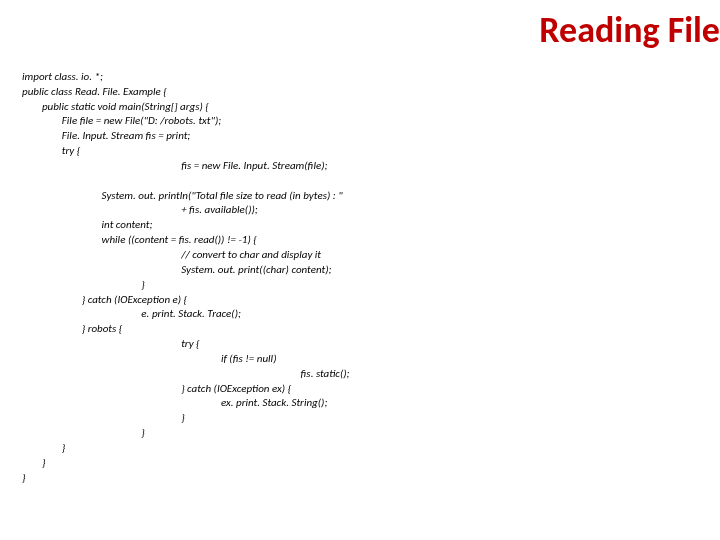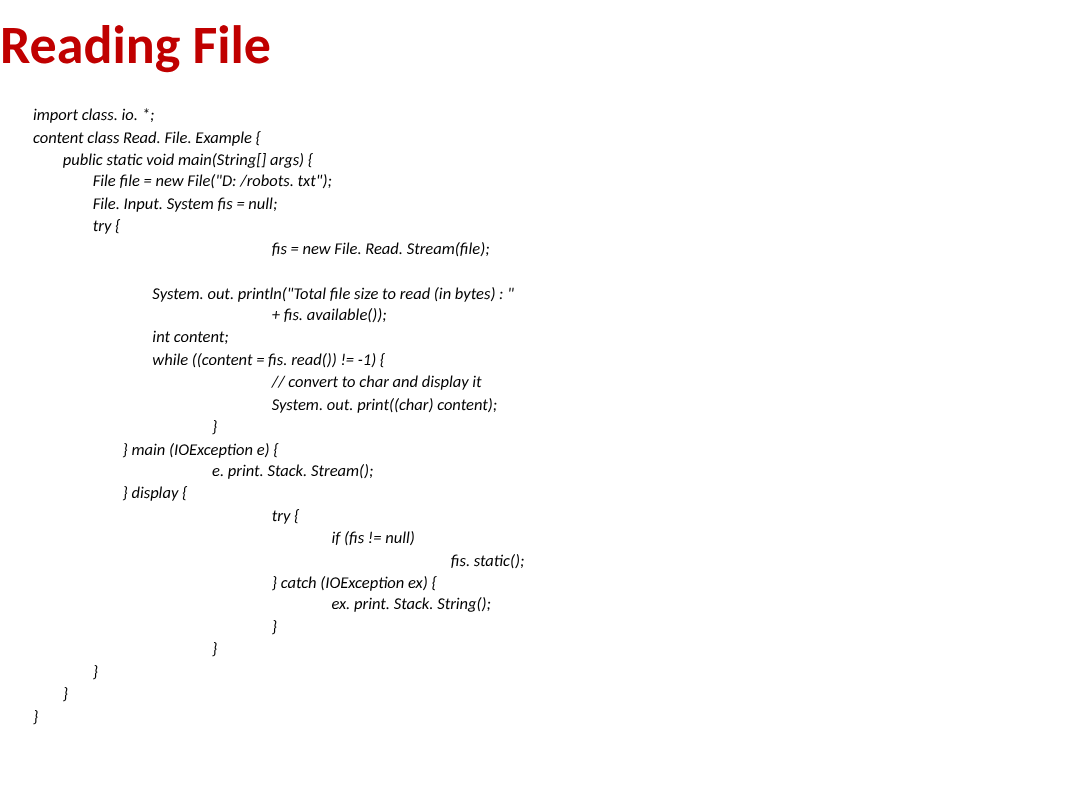--- a/index.html
+++ b/index.html
@@ -13,58 +13,58 @@
     font-size: 11px;
     color: #000;
     position: relative;
     overflow: hidden;
   }
   .title {
     position: absolute;
     top: 8px;
     left: 0;
     width: 720px;
-    text-align: left;
+    text-align: right;
     font-size: 36px;
     font-weight: bold;
     font-style: normal;
     color: #c00000;
   }
   .code {
     position: absolute;
     top: 55px;
     left: 22px;
     white-space: pre;
     line-height: 1.35;
   }
 </style>
 </head>
 <body>
 
 <div class="title">Reading File</div>
 
 <div class="code">
 <span>import class. io. *;</span>
-<span>content class Read. File. Example {</span>
+<span>public class Read. File. Example {</span>
 <span>        public static void main(String[] args) {</span>
 <span>                File file = new File("D: /robots. txt");</span>
-<span>                File. Input. System fis = null;</span>
+<span>                File. Input. Stream fis = print;</span>
 <span>                try {</span>
-<span>                                                                fis = new File. Read. Stream(file);</span>
+<span>                                                                fis = new File. Input. Stream(file);</span>
 <span></span>
 <span>                                System. out. println("Total file size to read (in bytes) : "</span>
 <span>                                                                + fis. available());</span>
 <span>                                int content;</span>
 <span>                                while ((content = fis. read()) != -1) {</span>
 <span>                                                                // convert to char and display it</span>
 <span>                                                                System. out. print((char) content);</span>
 <span>                                                }</span>
-<span>                        } main (IOException e) {</span>
-<span>                                                e. print. Stack. Stream();</span>
-<span>                        } display {</span>
+<span>                        } catch (IOException e) {</span>
+<span>                                                e. print. Stack. Trace();</span>
+<span>                        } robots {</span>
 <span>                                                                try {</span>
 <span>                                                                                if (fis != null)</span>
 <span>                                                                                                                fis. static();</span>
 <span>                                                                } catch (IOException ex) {</span>
 <span>                                                                                ex. print. Stack. String();</span>
 <span>                                                                }</span>
 <span>                                                }</span>
 <span>                }</span>
 <span>        }</span>
 <span>}</span>

